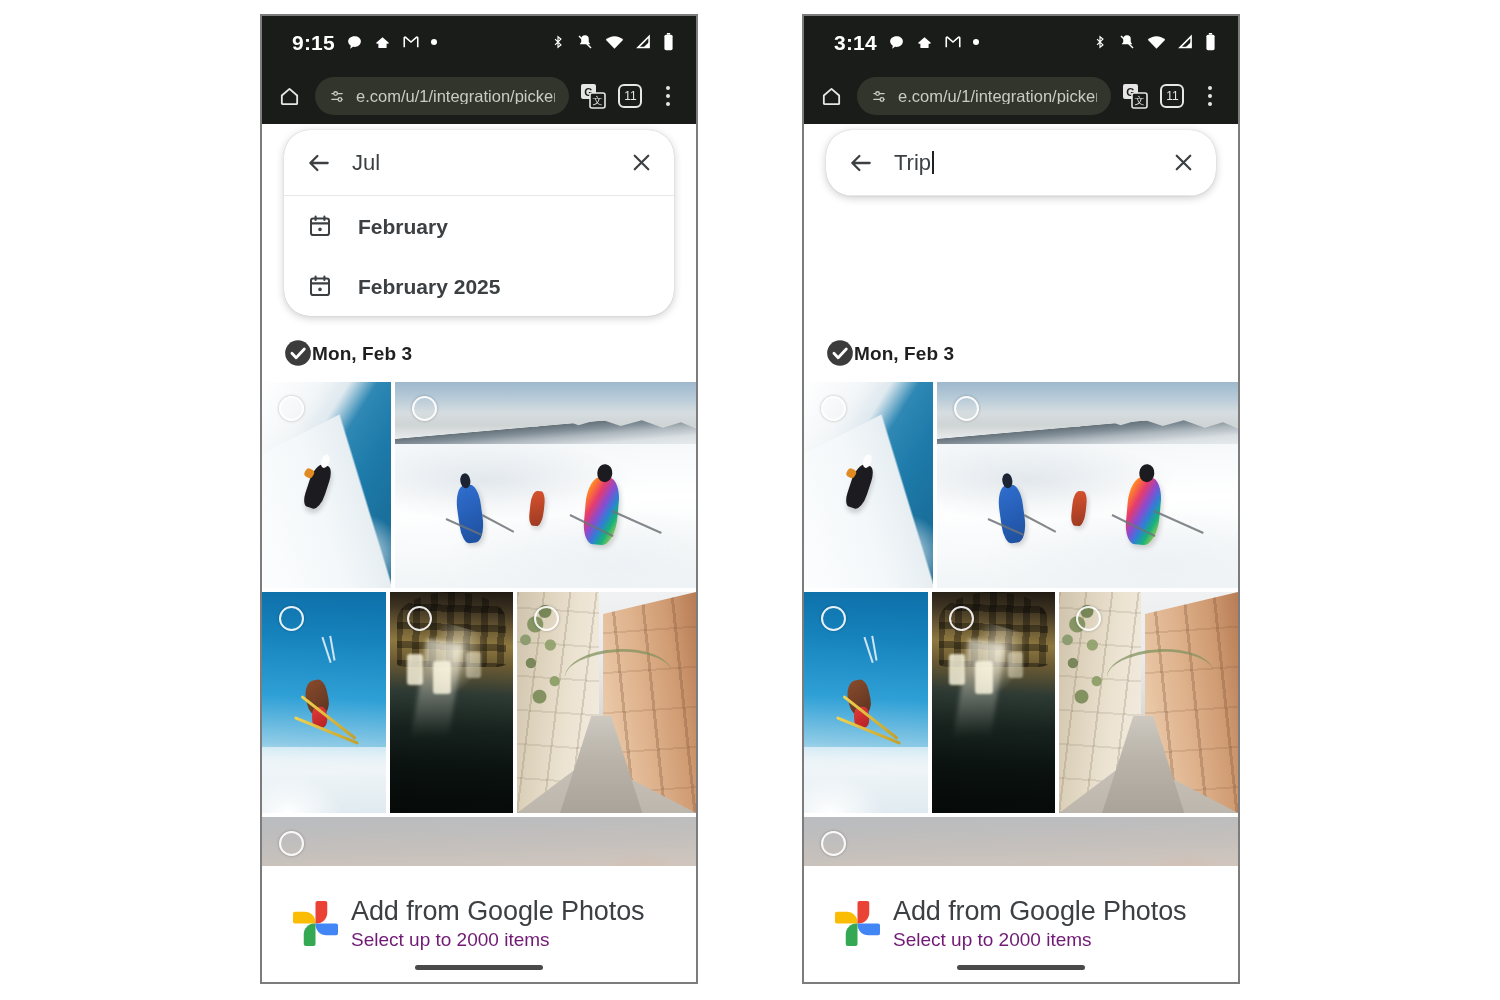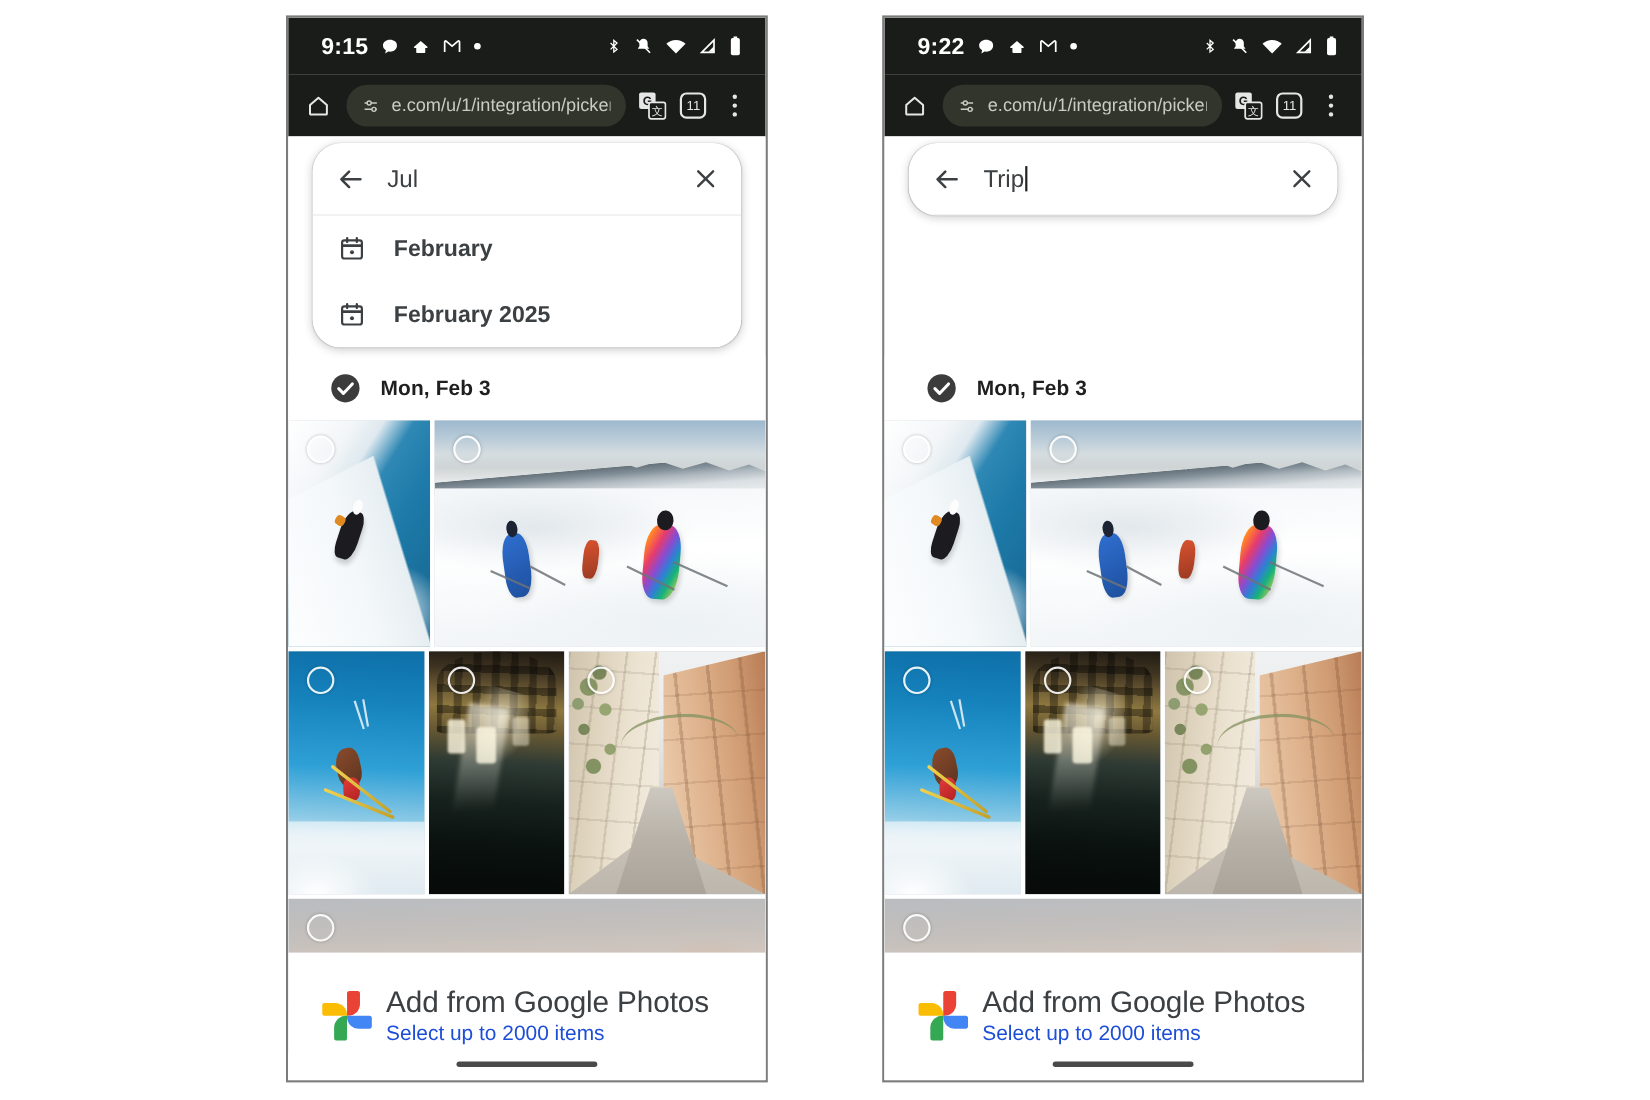--- a/index.html
+++ b/index.html
@@ -152,22 +152,21 @@
   }
   .sugg-ico { width: 28px; display: flex; align-items: center; justify-content: center; }
 
   
   .dateheader {
     position: absolute;
     top: 200px; left: 0; right: 0;
     height: 58px;
     display: flex;
     align-items: center;
-    gap: 18px;
-    padding-left: 38px;
+    padding-left: 22px;
     background: #ffffff;
     z-index: 2;
   }
   .datelabel {
     font-size: 19px;
     font-weight: bold;
     color: #1f1f1f;
     letter-spacing: .1px;
     line-height: 1;
   }
@@ -214,21 +213,21 @@
   .bs-inner { display: flex; align-items: center; gap: 12px; }
   .bs-texts { display: flex; flex-direction: column; gap: 4px; }
   .bs-title {
     font-size: 27px;
     color: #3c4043;
     line-height: 1.08;
     letter-spacing: -.1px;
   }
   .bs-sub {
     font-size: 19px;
-    color: #1d4ed8;
+    color: #701a75;
     line-height: 1.1;
   }
   .gesturebar {
     position: absolute;
     bottom: 12px;
     left: 50%;
     transform: translateX(-50%);
     width: 128px; height: 5px;
     border-radius: 3px;
     background: #4a4a4a;
@@ -690,21 +689,21 @@
         <div class="gesturebar"></div>
       </div>
 
     </div>
   </div>
 
   <div class="phone right">
 
     <div class="statusbar">
       <div class="sb-left">
-        <span class="sb-time">9:22</span>
+        <span class="sb-time">3:14</span>
         <svg class="sb-ico" width="17" height="17" viewBox="0 0 24 24">
             <path fill="#fff" d="M12 3C6.9 3 3 6.3 3 10.4c0 2.5 1.5 4.7 3.8 6.1l-.9 4.2 4-2.6c.7.1 1.4.2 2.1.2 5.1 0 9-3.3 9-7.9S17.1 3 12 3z"></path>
           </svg>
         <svg class="sb-ico" width="17" height="17" viewBox="0 0 24 24">
             <path fill="#fff" d="M12 4.5 3.5 12c-.6.5-.3 1.6.6 1.6h2.1v5.4c0 .5.4.9.9.9h9.8c.5 0 .9-.4.9-.9v-5.4h2.1c.9 0 1.2-1.1.6-1.6L12 4.5z"></path>
           </svg>
         <svg class="sb-ico" width="18" height="18" viewBox="0 0 24 24">
             <path fill="none" stroke="#fff" stroke-width="2.1" d="M3 19V6.6c0-.9 1.1-1.4 1.8-.8L12 12l7.2-6.2c.7-.6 1.8-.1 1.8.8V19"></path>
           </svg>
         <span class="sb-ico" style="width:6px;height:6px;border-radius:50%;background:#fff;display:inline-block;"></span>

